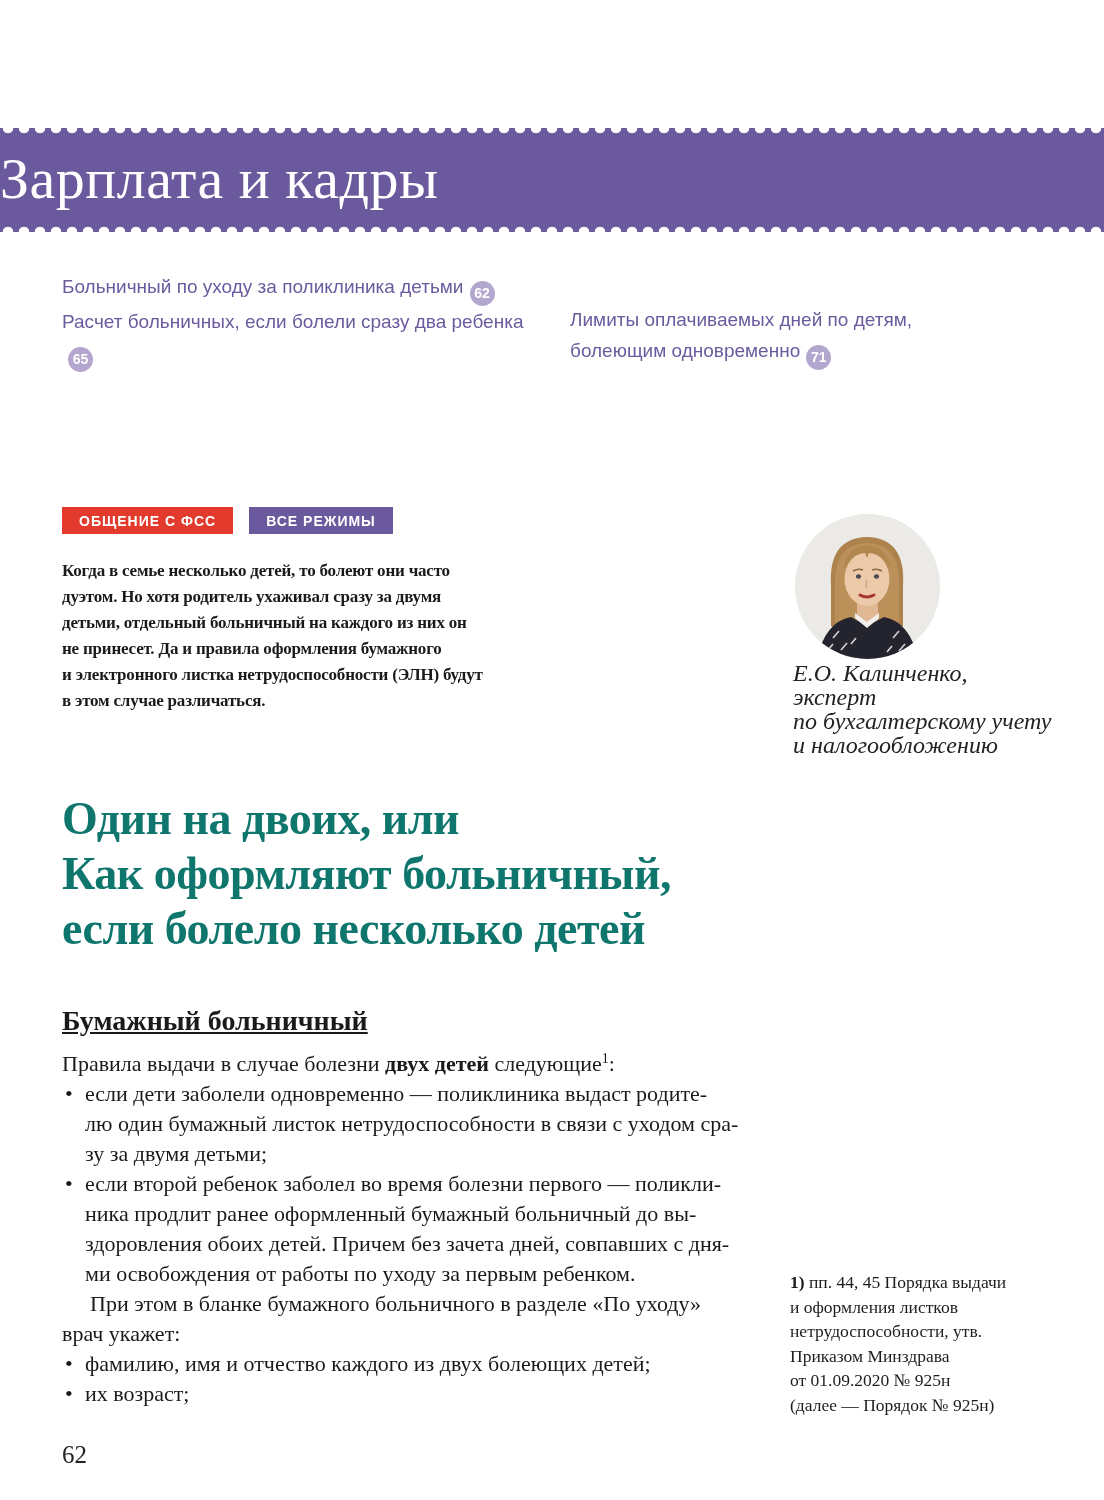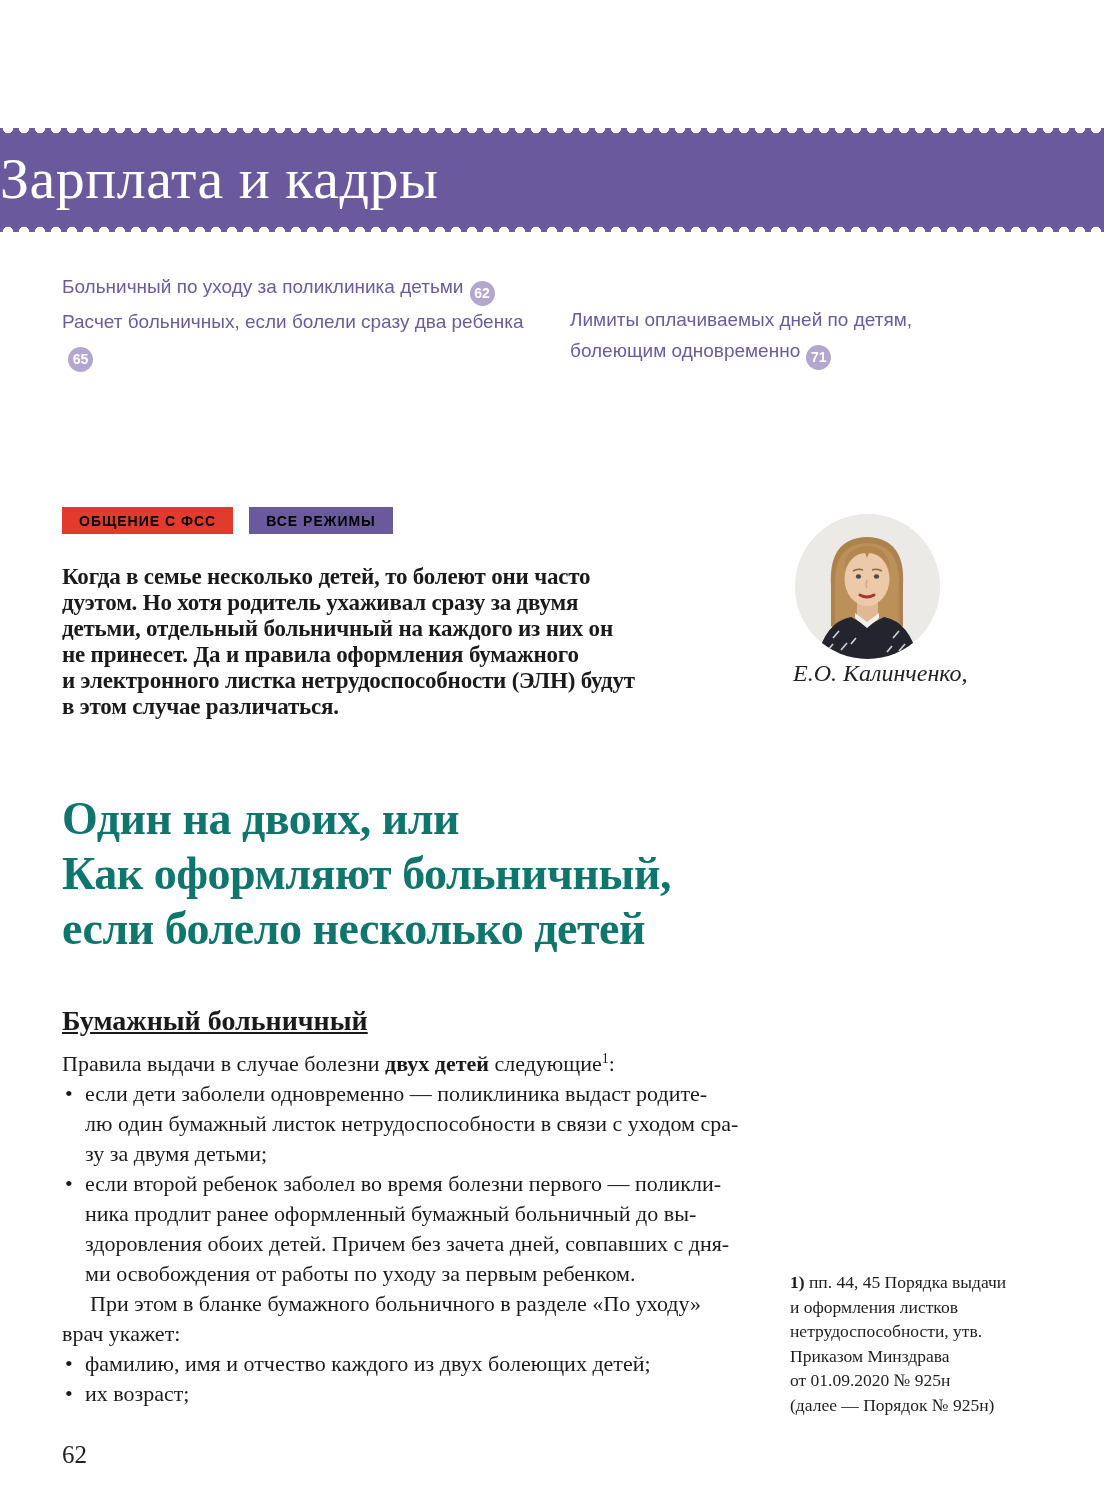--- a/index.html
+++ b/index.html
@@ -22,28 +22,28 @@
   .toc-left{left:62px;width:480px;}
   .toc-right{left:570px;width:430px;margin-top:33px;}
   .toc-entry{display:block;color:#6b5b9e;text-decoration:none;}
   .page-badge{display:inline-flex;align-items:center;justify-content:center;
         width:25px;height:25px;border-radius:50%;background:#b3a7cf;color:#fff;
         font-size:14px;font-weight:bold;vertical-align:-5px;margin-left:6px;}
 
   
   .tags{position:absolute;left:62px;top:507px;display:flex;gap:16px;
         font-family:"Liberation Sans",sans-serif;}
-  .tag{display:inline-flex;align-items:center;height:27px;padding:0 17px;color:#000000;
+  .tag{display:inline-flex;align-items:center;height:27px;padding:0 17px;color:#ffffff;
         font-size:14px;font-weight:bold;letter-spacing:1px;}
   .tag-red{background:#e23b2e;}
   .tag-purple{background:#6a5a9d;}
 
   
   .lead{position:absolute;left:62px;top:541px;width:720px;font-weight:bold;
-        font-size:23px;line-height:26px;white-space:pre-line;letter-spacing:-0.2px;}
+        font-size:17px;line-height:26px;white-space:pre-line;letter-spacing:-0.2px;}
 
   
   .avatar{position:absolute;left:795px;top:514px;width:145px;height:145px;border-radius:50%;
         overflow:hidden;background:#ece9e6;}
   .author-caption{position:absolute;left:793px;top:661px;width:290px;font-style:italic;
         font-size:24px;line-height:24px;color:#222;}
   .author-role{white-space:pre-line;}
 
   
   .article-title{position:absolute;left:62px;top:791px;width:760px;margin:0;
@@ -128,20 +128,23 @@
           <path d="M104,137 l6,-7"></path>
           <path d="M92,138 l5,-6"></path>
         <path d="M56,130 l5,-6"></path>
       </g>
 
       <path d="M60,104 L72,114 L84,104 L84,99 L72,108 L60,99 Z" fill="#f2f0ec"></path>
     </svg>
   </div>
   <div class="author-caption">
     <div>Е.О. Калинченко,</div>
+    <div class="author-role">эксперт
+по бухгалтерскому учету
+и налогообложению</div>
   </div>
 
   <h2 class="article-title">Один на двоих, или
 Как оформляют больничный,
 если болело несколько детей</h2>
   <h3 class="subheading">Бумажный больничный</h3>
 
   <div class="body-col">
     <p><span>Правила выдачи в случае болезни </span><b>двух детей</b><span> следующие</span><sup>1</sup><span>:</span></p>
     <ul class="bullets">

